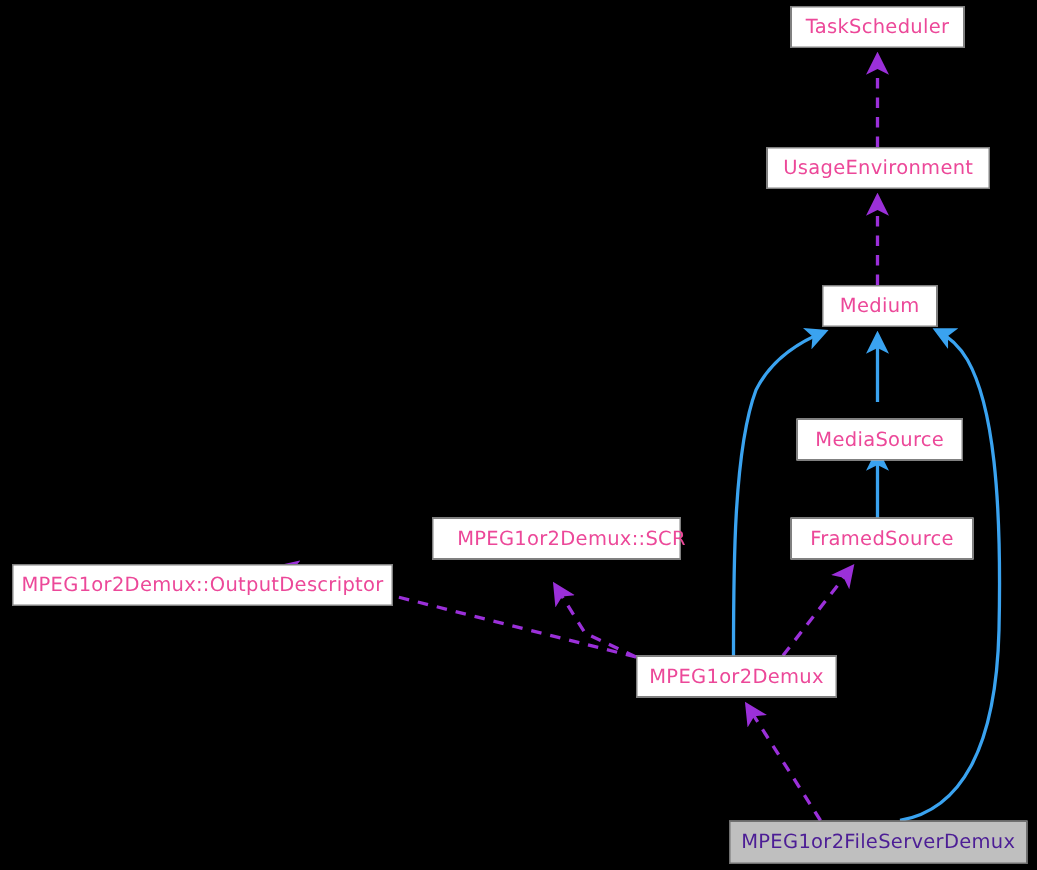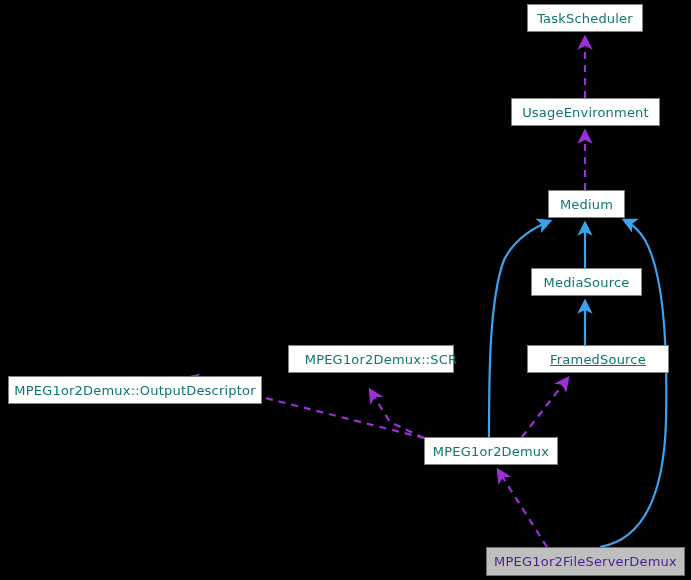--- a/index.html
+++ b/index.html
@@ -24,21 +24,21 @@
     pointer-events: none;
   }
   .node {
     position: absolute;
     box-sizing: border-box;
     display: flex;
     align-items: center;
     justify-content: center;
     border: 1px solid #808080;
     background: #ffffff;
-    color: #0f766e;
+    color: #ec4899;
     font-size: 13px;
     line-height: 1;
     letter-spacing: 0.2px;
     white-space: nowrap;
     z-index: 5;
   }
   .node.current {
     background: #bfbfbf;
     border-color: #707070;
     color: #4c1d95;
@@ -86,24 +86,24 @@
 
   <div class="node" style="left: 527px; top: 4px; width: 116px; height: 28px;">
     <span class="node-label">TaskScheduler</span>
   </div>
   <div class="node" style="left: 548px; top: 190px; width: 77px; height: 28px;">
     <span class="node-label">Medium</span>
   </div>
   <div class="node" style="left: 511px; top: 98px; width: 149px; height: 28px;">
     <span class="node-label">UsageEnvironment</span>
   </div>
-  <div class="node" style="left: 531px; top: 268px; width: 111px; height: 28px;">
+  <div class="node" style="left: 531px; top: 279px; width: 111px; height: 28px;">
     <span class="node-label">MediaSource</span>
   </div>
-  <div class="node" style="left: 527px; top: 345px; width: 142px; height: 28px; text-decoration: underline;">
+  <div class="node" style="left: 527px; top: 345px; width: 122px; height: 28px;">
     <span class="node-label">FramedSource</span>
   </div>
   <div class="node" style="left: 8px; top: 345px; width: 254px; height: 28px; margin-top: 31px;">
     <span class="node-label">MPEG1or2Demux::OutputDescriptor</span>
   </div>
   <div class="node" style="left: 288px; top: 345px; width: 166px; height: 28px; padding-left: 20px;">
     <span class="node-label">MPEG1or2Demux::SCR</span>
   </div>
   <div class="node" style="left: 424px; top: 437px; width: 134px; height: 28px;">
     <span class="node-label">MPEG1or2Demux</span>

